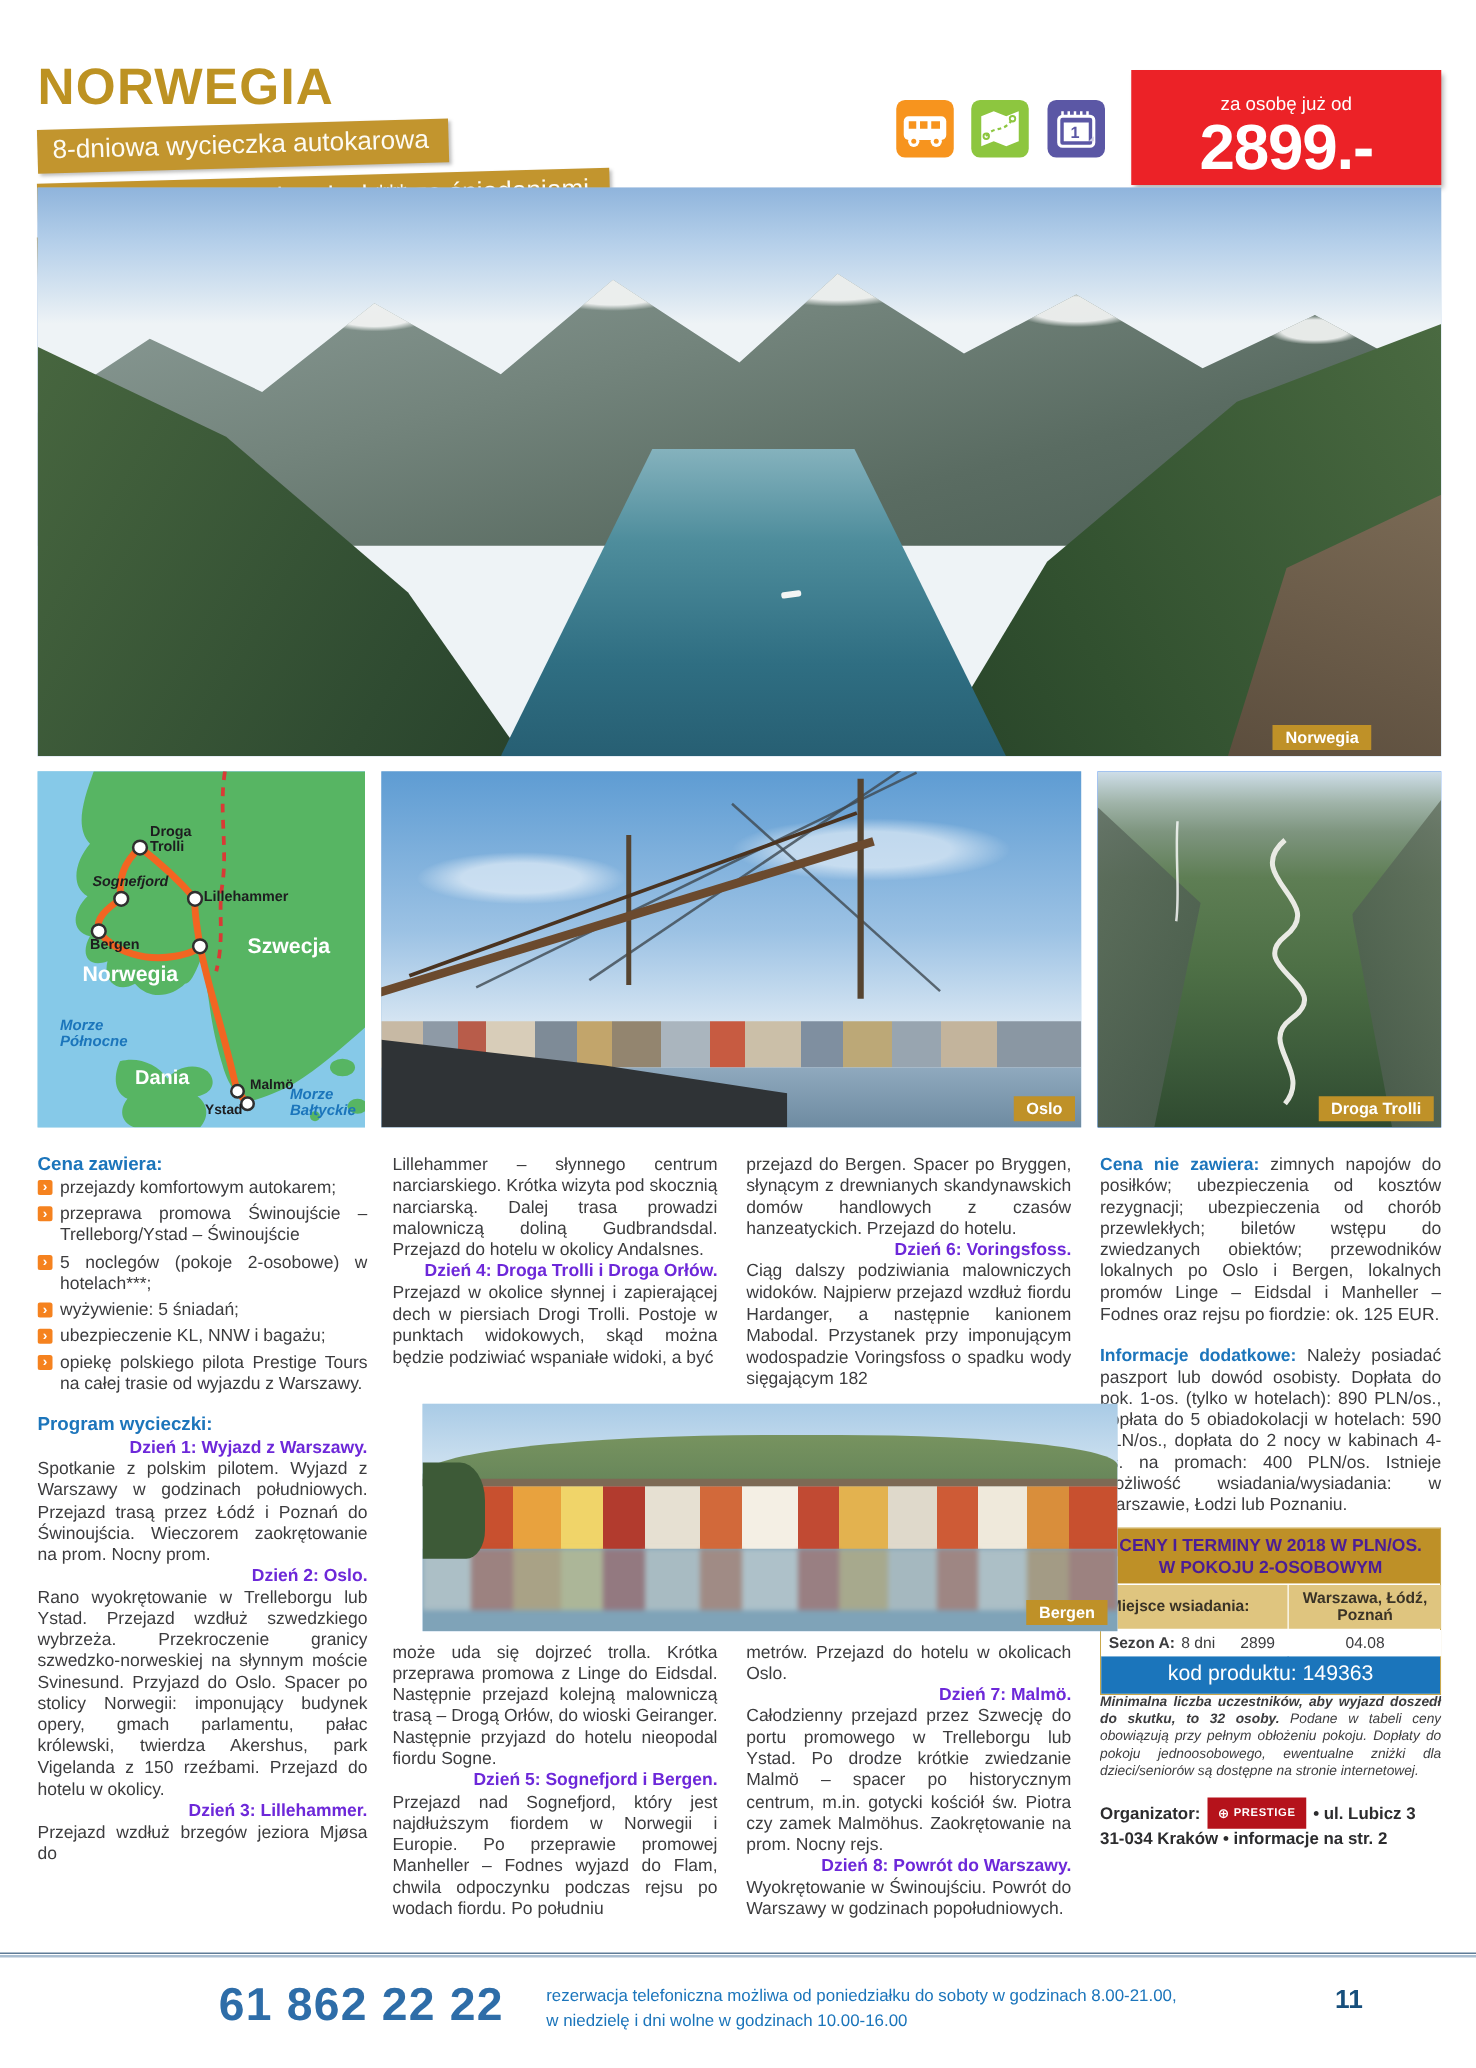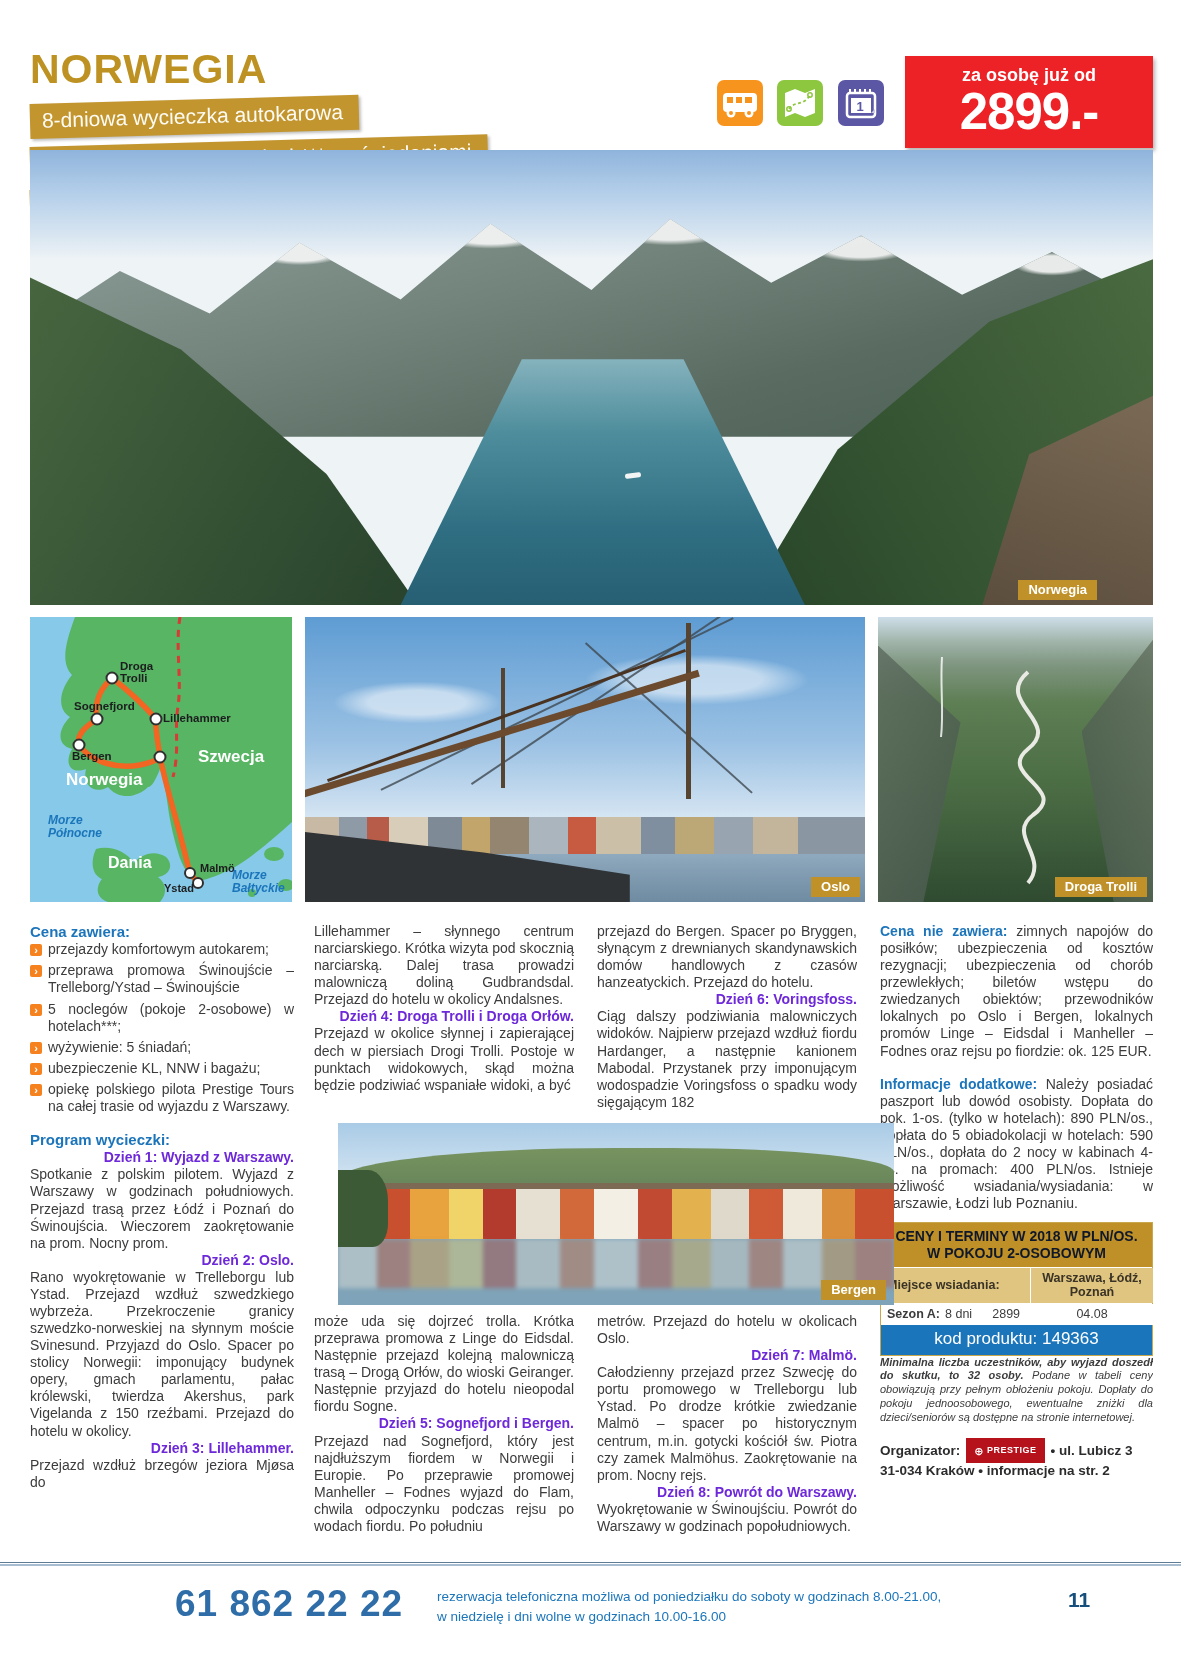--- a/index.html
+++ b/index.html
@@ -14,21 +14,21 @@
   .banner1{top:104px;} .banner2{top:147px;} .banner3{top:190px;}
 
   .icon-sq{position:absolute;top:80px;width:46px;height:46px;border-radius:7px;}
   .icon-bus{left:717px;background:#f7941e;}
   .icon-map{left:777px;background:#8dc63f;}
   .icon-cal{left:838px;background:#5b57a5;}
   .icon-sq svg{position:absolute;inset:0;}
 
   .pricebox{position:absolute;left:905px;top:56px;width:248px;height:92px;background:#ec2227;
             color:#fff;text-align:center;box-shadow:2px 3px 4px rgba(0,0,0,.3);}
-  .price-label{font-size:18px;font-weight:bold;margin-top:9px;}
+  .price-label{font-size:15px;font-weight:normal;margin-top:19px;}
   .price-value{font-size:51px;font-weight:bold;line-height:1.0;letter-spacing:-1px;}
 
   
   .hero{position:absolute;left:30px;top:150px;width:1123px;height:455px;overflow:hidden;background:#9fbedf;}
   .hero .sky{position:absolute;inset:0;background:linear-gradient(180deg,#8fb4dc 0%,#b6d0ea 10%,#d9e6f1 19%,#eef3f6 24%,#eef3f6 100%);}
   .hero .mtns{position:absolute;left:0;top:11%;width:100%;height:52%;
       background:linear-gradient(165deg,#90a09c 0%,#73847c 40%,#5a6c62 70%,#4c5f54 100%);
       clip-path:polygon(0 55%,8% 30%,16% 48%,24% 18%,33% 42%,41% 10%,50% 38%,57% 8%,66% 35%,74% 15%,83% 40%,91% 22%,100% 45%,100% 100%,0 100%);}
   .hero .snow{position:absolute;inset:0;opacity:.85;background:
       radial-gradient(ellipse 70px 20px at 24% 22%, #fff 0 45%, transparent 65%),
@@ -122,21 +122,21 @@
   ul.inc{list-style:none;margin:0;padding:0;}
   ul.inc li{display:flex;gap:6px;margin:0 0 4px 0;}
   .b-ico{flex:0 0 12px;width:12px;height:12px;margin-top:3px;background:#f5821f;border-radius:2px;color:#fff;
          font-size:11px;line-height:12px;text-align:center;font-weight:bold;}
   ul.inc li span.t{flex:1;}
   .col-top{height:200px;overflow:hidden;}
   .gap-photo{height:190px;}
 
   
   .terms{margin-top:10px;border:1px solid #c9a84c;font-size:12.5px;}
-  .tt-head{background:#be9027;color:#0f172a;font-weight:bold;text-align:center;font-size:14px;line-height:1.2;padding:5px 2px;}
+  .tt-head{background:#be9027;color:#4c1d95;font-weight:bold;text-align:center;font-size:14px;line-height:1.2;padding:5px 2px;}
   .tt-grid{display:grid;grid-template-columns:55% 45%;background:#fff;gap:1px;border-top:1px solid #fff;}
   .tt-cell{background:#dfc57f;padding:3px 6px;}
   .tt-lab{font-weight:bold;color:#3a3326;display:flex;align-items:center;}
   .tt-val{font-weight:bold;color:#3a3326;text-align:center;line-height:1.15;}
   .tt-season{background:#fff;display:flex;gap:5px;align-items:center;}
   .tt-season b{font-weight:bold;}
   .tt-price{margin-left:auto;padding-right:4px;}
   .tt-date{background:#fff;text-align:center;}
   .kod{background:#1b75bb;color:#fff;font-weight:normal;text-align:center;font-size:17px;padding:4px 0 5px;}
 
@@ -240,21 +240,21 @@
           <circle cx="49" cy="128" r="5.5"></circle>
         <circle cx="130" cy="140" r="5.5"></circle>
           <circle cx="160" cy="256" r="5"></circle>
           <circle cx="168" cy="266" r="5"></circle>
       </g>
     </svg>
     <div class="maplbl lbl-city" style="left:90px;top:43px;">
       <div>Droga</div>
         <div>Trolli</div>
       </div>
-    <div class="maplbl lbl-city" style="left:44px;top:83px;">Sognefjord</div>
+    <div class="maplbl lbl-city" style="left:44px;top:83px;font-style:italic;">Sognefjord</div>
     <div class="maplbl lbl-city" style="left:133px;top:95px;">Lillehammer</div>
     <div class="maplbl lbl-city" style="left:42px;top:133px;">Bergen</div>
     <div class="maplbl lbl-country" style="left:36px;top:154px;">Norwegia</div>
     <div class="maplbl lbl-country" style="left:168px;top:131px;">Szwecja</div>
     <div class="maplbl lbl-country" style="left:78px;top:238px;font-size:16px;">Dania</div>
     <div class="maplbl lbl-sea" style="left:18px;top:197px;">
       <div>Morze</div>
         <div>Północne</div>
       </div>
     <div class="maplbl lbl-city" style="left:170px;top:246px;font-size:11px;">Malmö</div>

